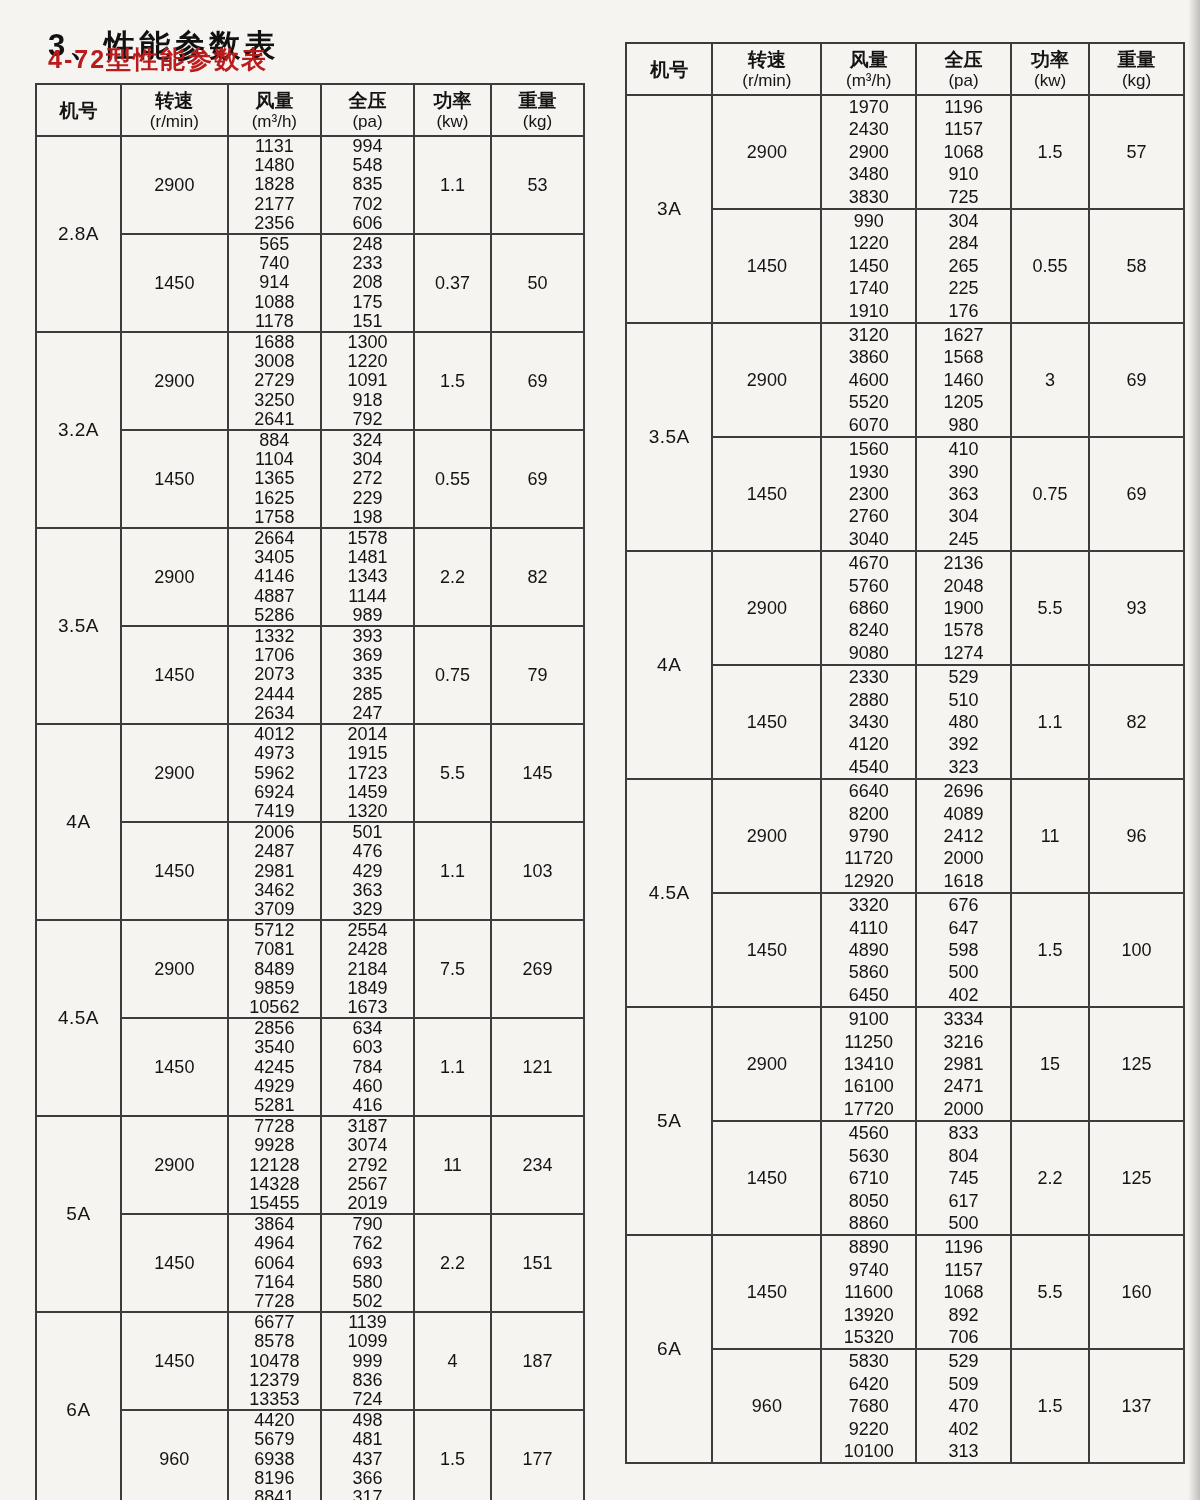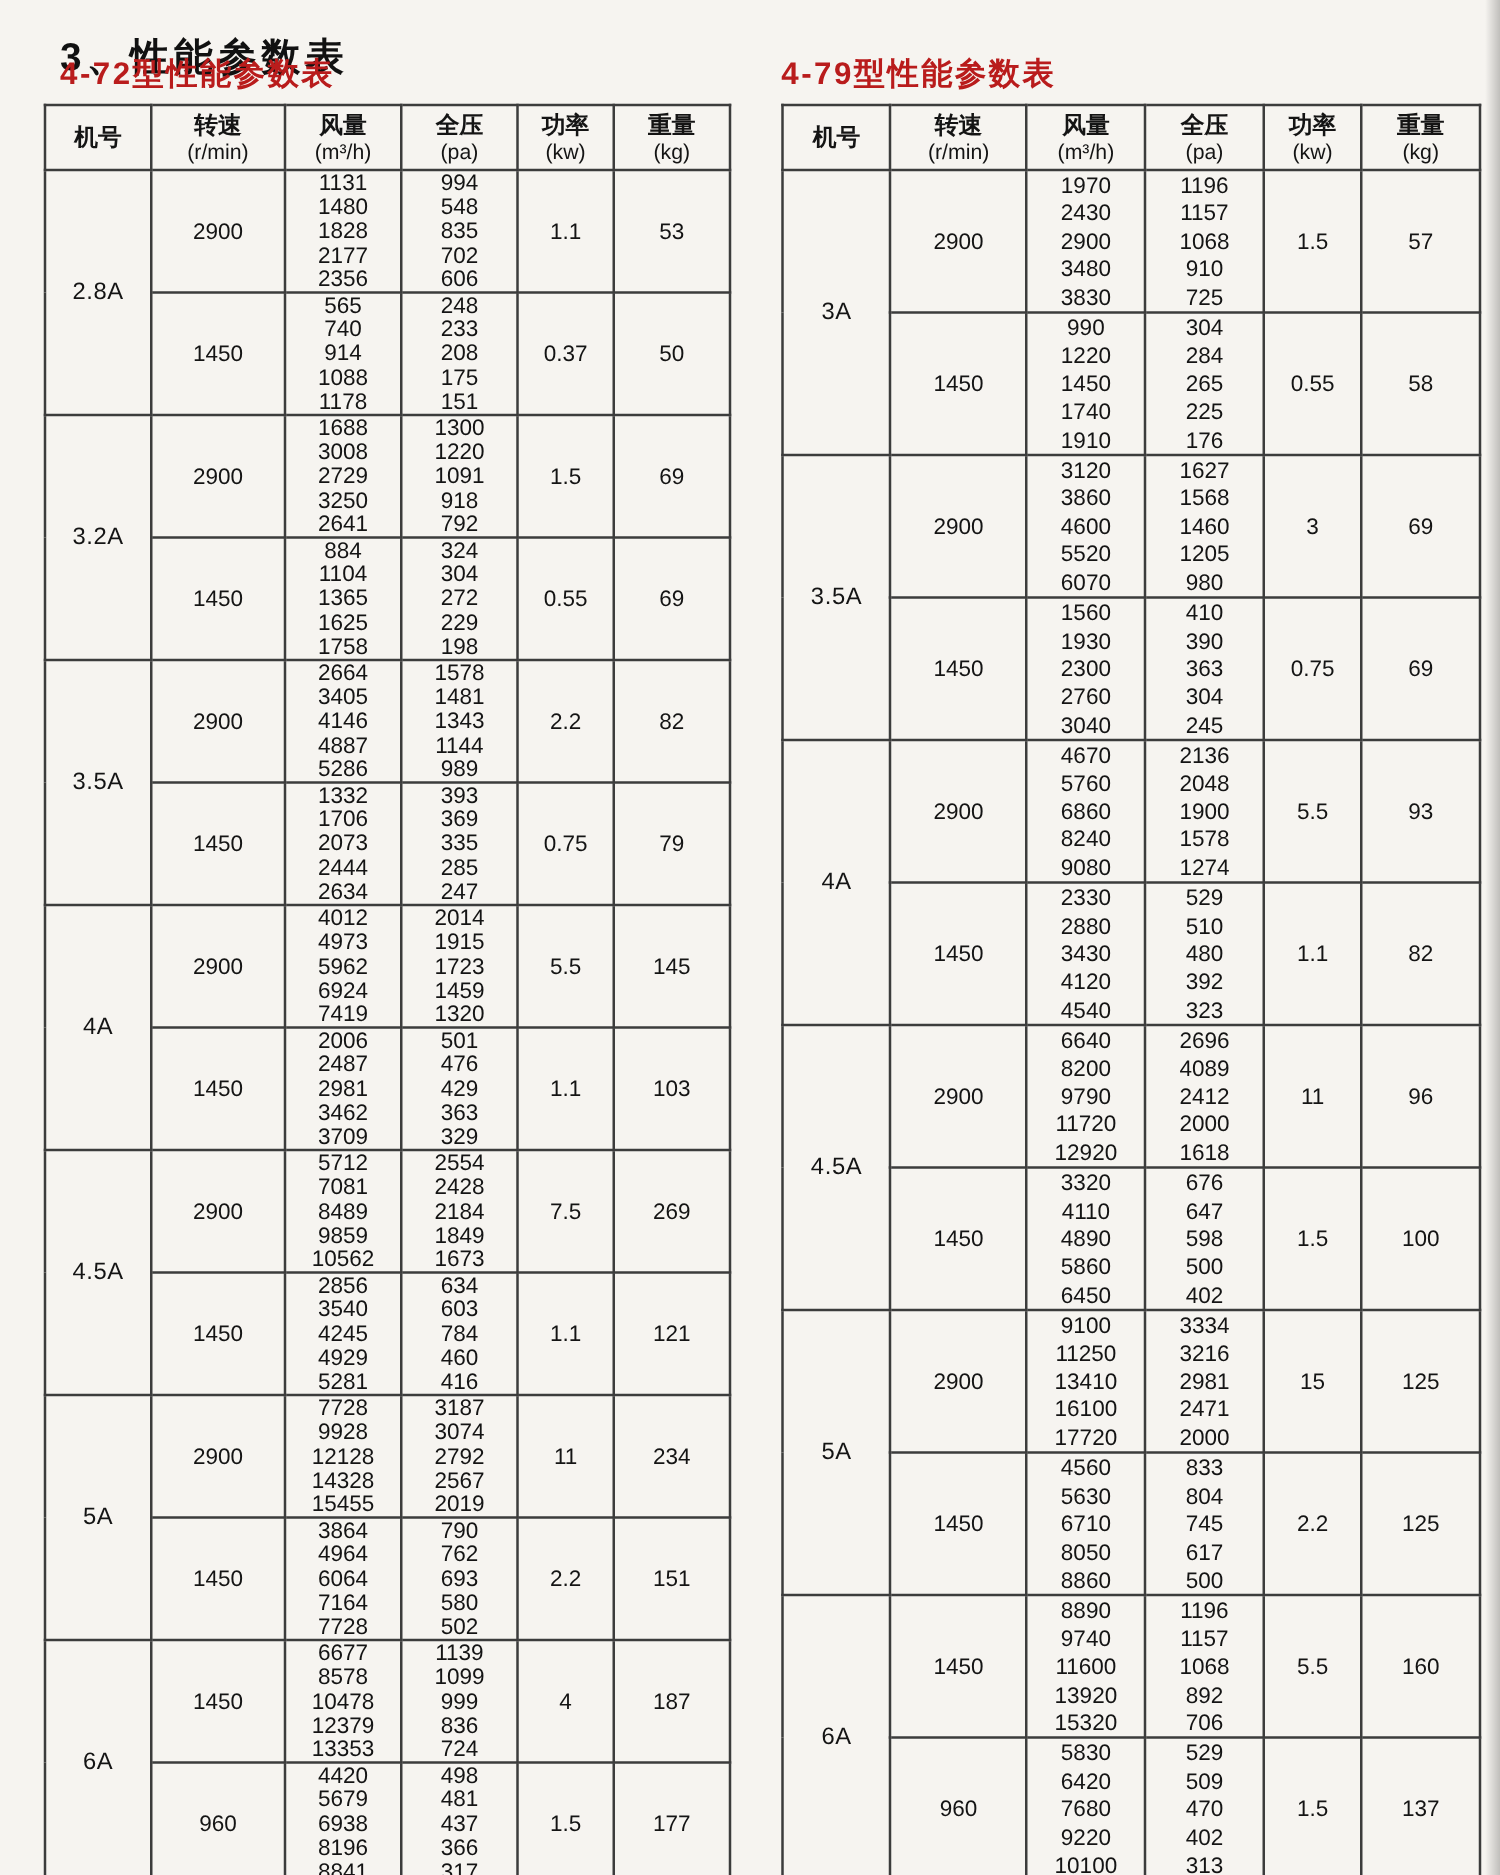--- a/index.html
+++ b/index.html
@@ -373,21 +373,20 @@
                 <div>366</div>
                 <div>317</div>
               </td>
               <td>1.5</td>
               <td>177</td>
             </tr>
           </tbody>
         </table>
     </div>
     <div class="table-block right">
-      <h2 class="subtitle">4-79型性能参数表</h2>
       <table class="t479">
           <colgroup>
             <col style="width: 15.5%;">
             <col style="width: 19.5%;">
             <col style="width: 17%;">
             <col style="width: 17%;">
             <col style="width: 14%;">
             <col style="width: 17%;">
           </colgroup>
           <thead>

